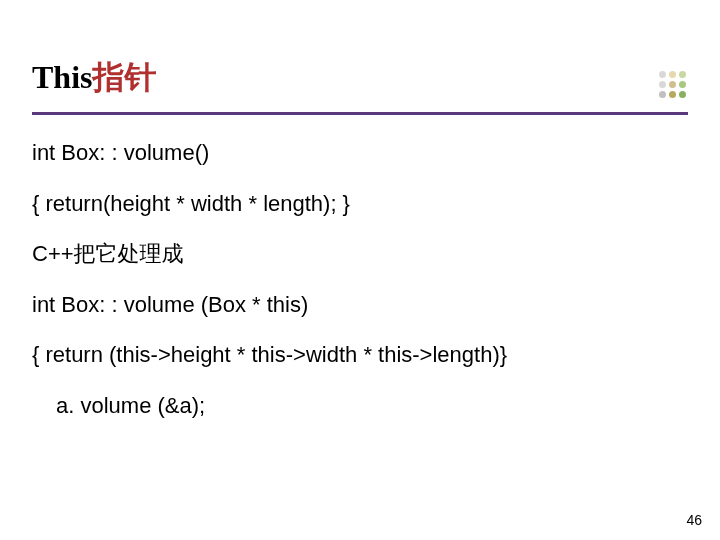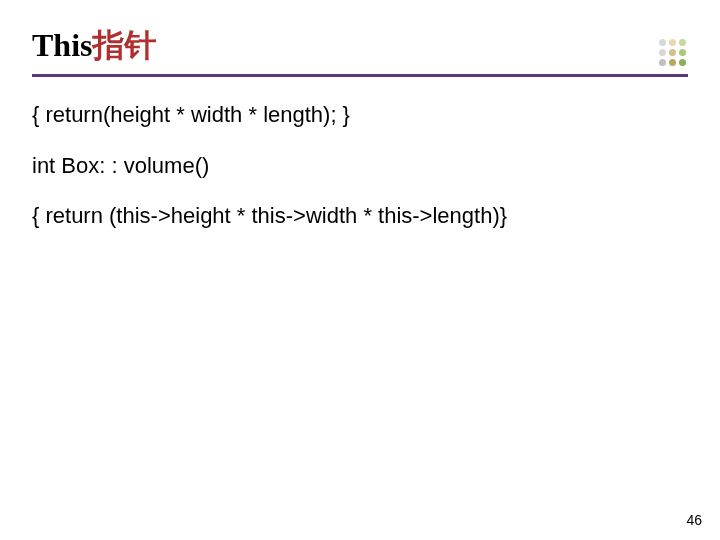--- a/index.html
+++ b/index.html
@@ -12,22 +12,23 @@
       overflow: hidden;
     }
     .slide {
       padding: 24px 32px 0 32px;
     }
     .title-row {
       display: flex;
       align-items: flex-end;
       justify-content: space-between;
       border-bottom: 3px solid #5a3a7a;
-      padding-bottom: 6px;
+      padding-bottom: 12px;
       margin-bottom: 24px;
+      margin-top: 32px;
     }
     .title {
       font-size: 32px;
       font-weight: bold;
     }
     .title .t-this {
       color: #000;
       font-family: "Times New Roman", serif;
     }
     .title .t-cn {
@@ -89,19 +90,22 @@
       </div>
       <div class="dot-row">
         <div class="dot" style="background:#c0c0c0"></div>
         <div class="dot" style="background:#b8a860"></div>
         <div class="dot" style="background:#88b060"></div>
       </div>
     </div>
   </div>
 
   <div class="content">
+    <p>int Box: : volume()</p>
     <p>{ return(height * width * length); }</p>
-    <p>int Box: : volume()</p>
+    <p>C++把它处理成</p>
+    <p>int Box: : volume (Box * this)</p>
     <p>{ return (this-&gt;height *  this-&gt;width * this-&gt;length)}</p>
+    <p class="indent"> a. volume (&amp;a);</p>
   </div>
 </div>
 
 <div class="page-num">46</div>
 
 </body></html>

